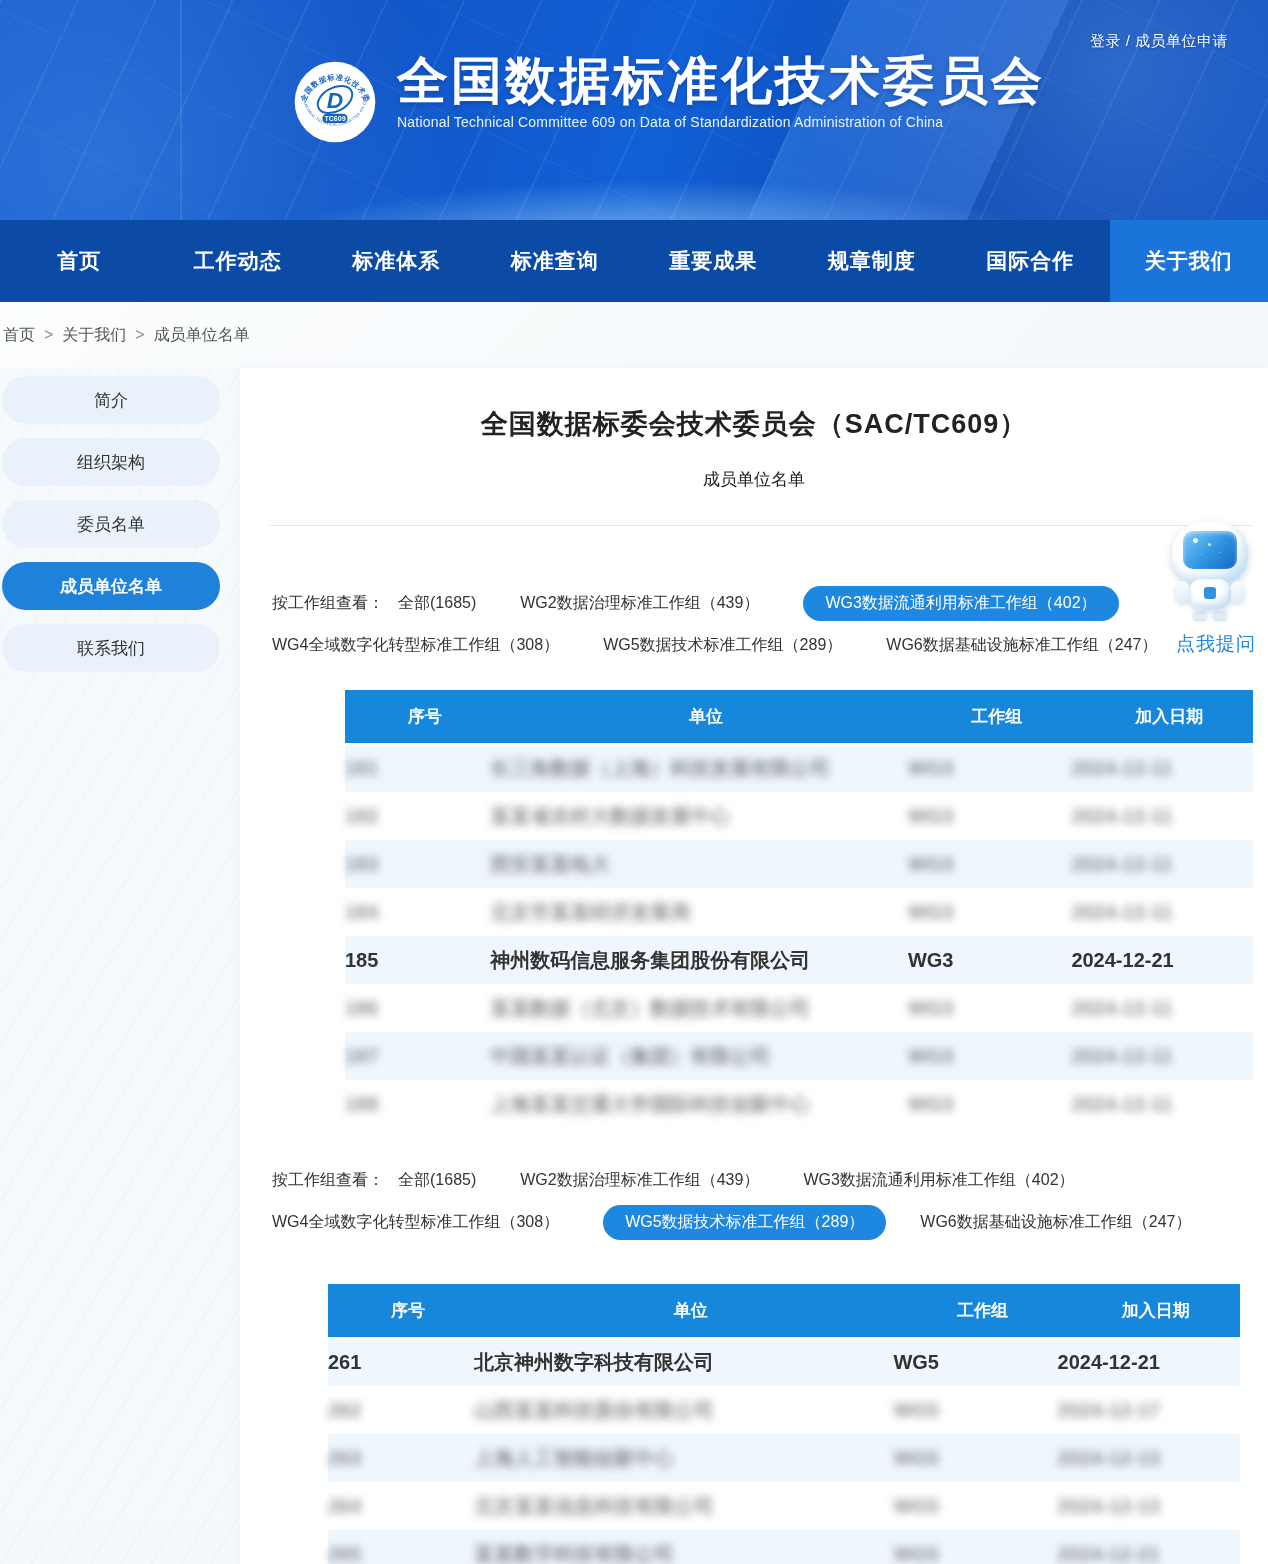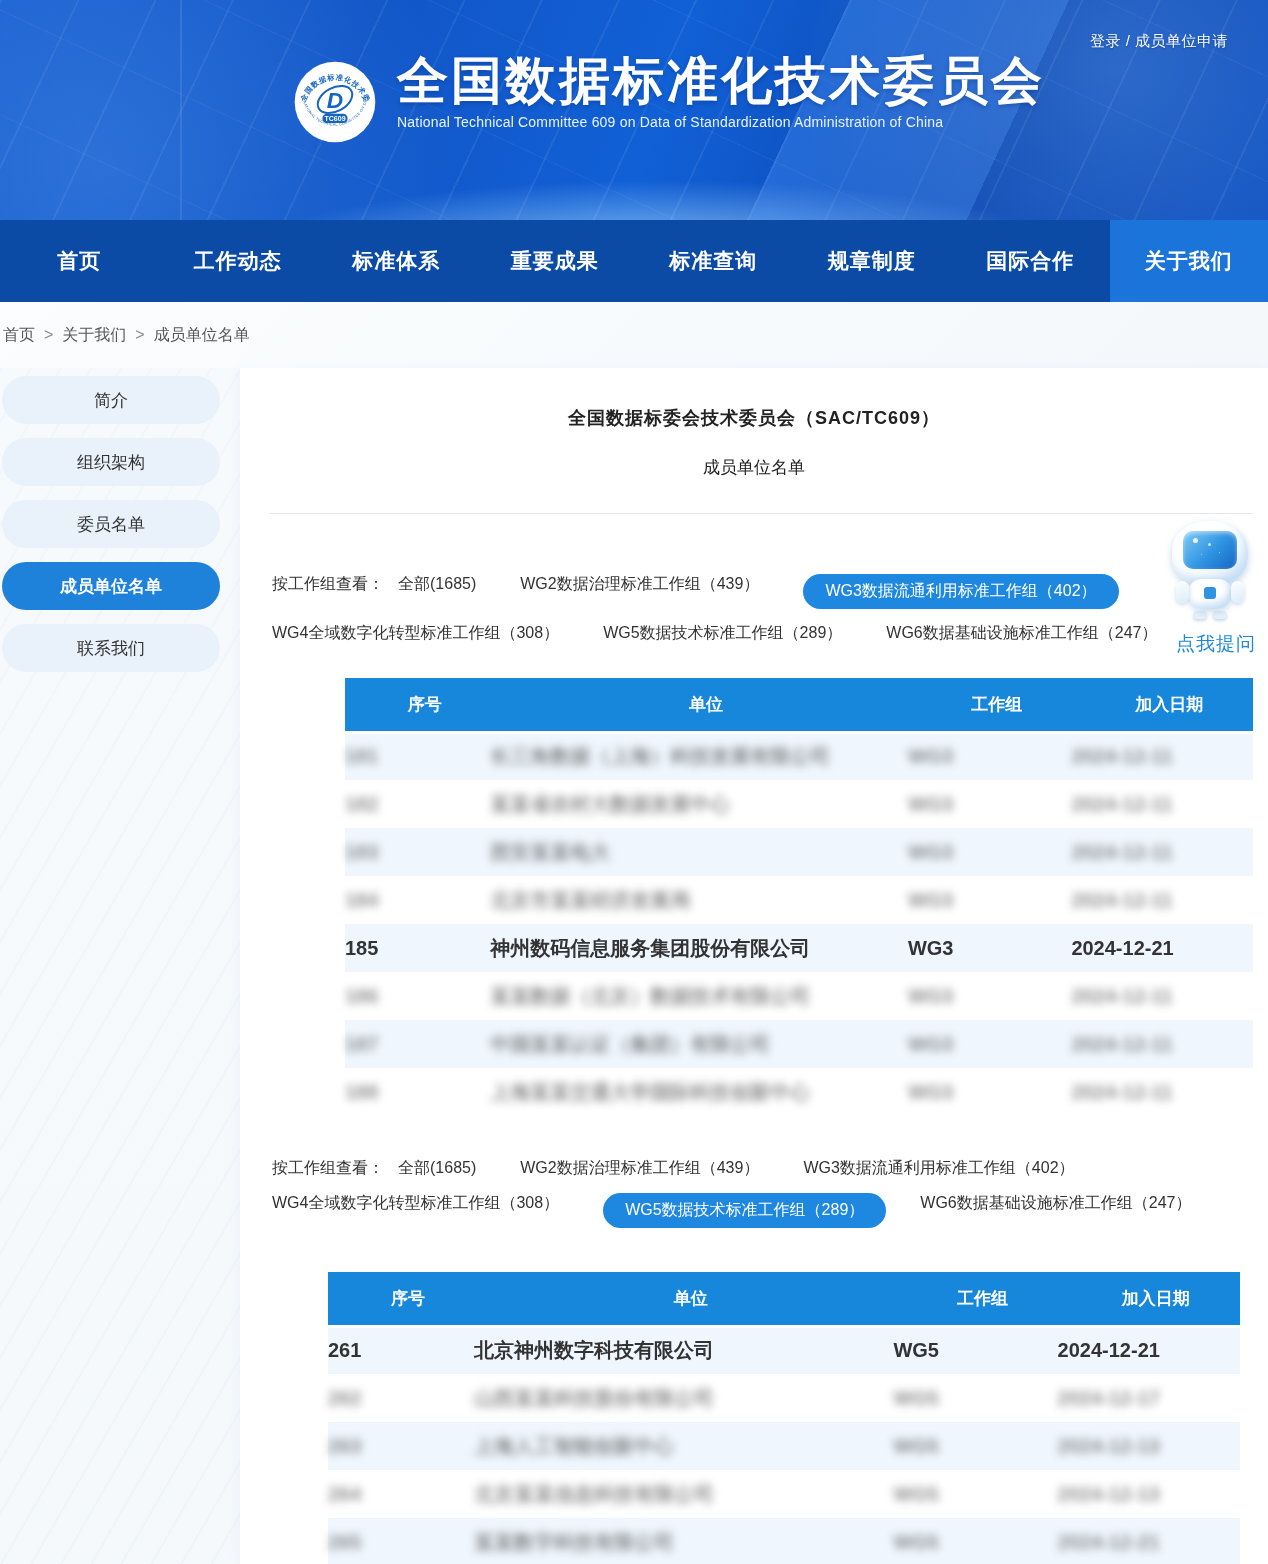--- a/index.html
+++ b/index.html
@@ -73,28 +73,28 @@
     display:flex; align-items:center; justify-content:center;
     font-size:17px; cursor:pointer;
   }
   .side-item.active { background:var(--sidebar-active-bg,#1E82DB); color:#fff; font-weight:bold; }
 
   .panel {
     position:absolute; left:240px; top:0; width:1028px; height:1196px;
     background:#fff; box-shadow:-3px 0 8px rgba(100,140,180,.06);
     overflow:hidden;
   }
-  .page-title { margin-top:38px; text-align:center; font-size:18px; font-weight:bold; color:#222; letter-spacing:1px; }
+  .page-title { margin-top:38px; text-align:center; font-size:27px; font-weight:bold; color:#222; letter-spacing:1px; }
   .page-subtitle { margin-top:26px; text-align:center; font-size:17px; color:#222; }
   .divider { border:none; border-top:1px solid #e8e8e8; margin:34px 15px 0 30px; }
 
   
   .filter-block { margin:60px 0 0 32px; font-size:16px; color:#333; }
   .filter-block.second { margin-top:42px; }
-  .filter-row { display:flex; align-items:flex-start; margin-bottom:14px; }
+  .filter-row { display:flex; align-items:center; margin-bottom:14px; }
   .filter-row:last-child { margin-bottom:0; }
   .filter-label { margin-right:14px; }
   .filter-opt { margin-right:44px; cursor:pointer; white-space:nowrap; }
   .filter-opt.pill {
     background:var(--accent,#1E88E0); color:#fff; border-radius:18px;
     padding:7px 22px; margin-right:34px;
   }
 
   
   .data-table { border-collapse:collapse; table-layout:fixed; }
@@ -179,22 +179,22 @@
         <div class="brand-title">全国数据标准化技术委员会</div>
         <div class="brand-sub">National Technical Committee 609 on Data of Standardization Administration of China</div>
       </div>
     </div>
   </div>
 
   <div class="nav">
       <div class="nav-item">首页</div>
       <div class="nav-item">工作动态</div>
       <div class="nav-item">标准体系</div>
+      <div class="nav-item">标准查询</div>
       <div class="nav-item">重要成果</div>
-      <div class="nav-item">标准查询</div>
       <div class="nav-item">规章制度</div>
       <div class="nav-item">国际合作</div>
       <div class="nav-item active">关于我们</div>
     </div>
 
   <div class="crumb-bar">
       <span class="crumb-link">首页</span>
       <span class="sep">&gt;</span>
       <span class="crumb-link">关于我们</span>
       <span class="sep">&gt;</span>

